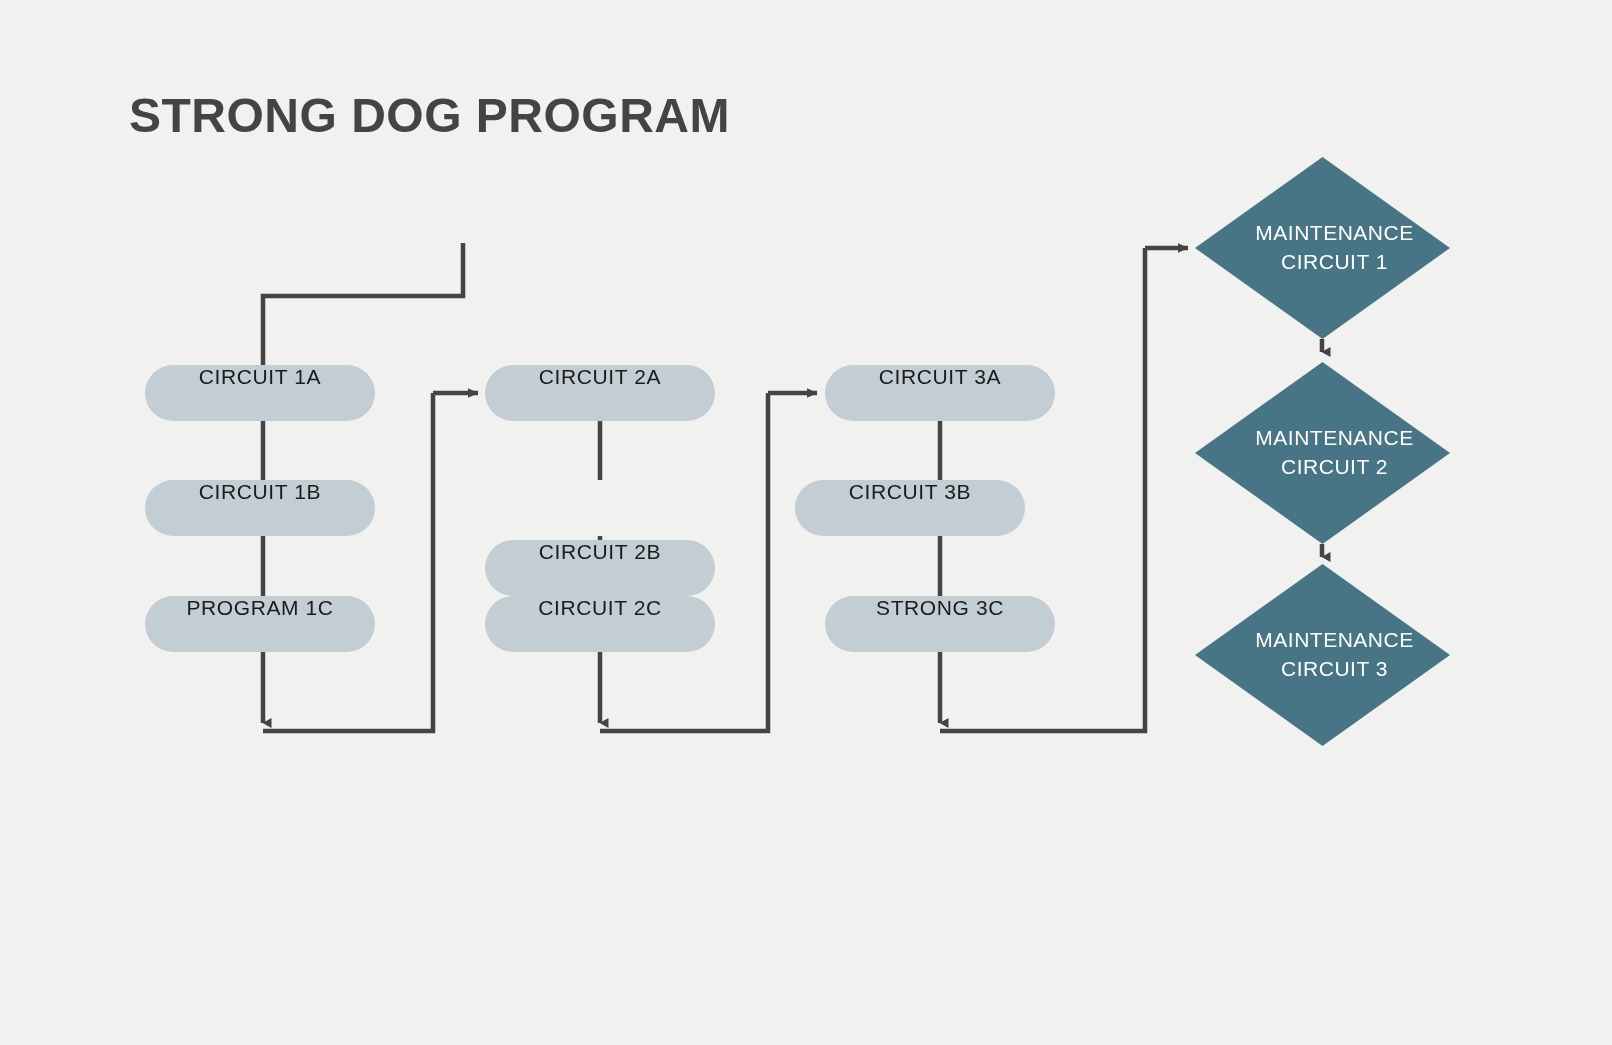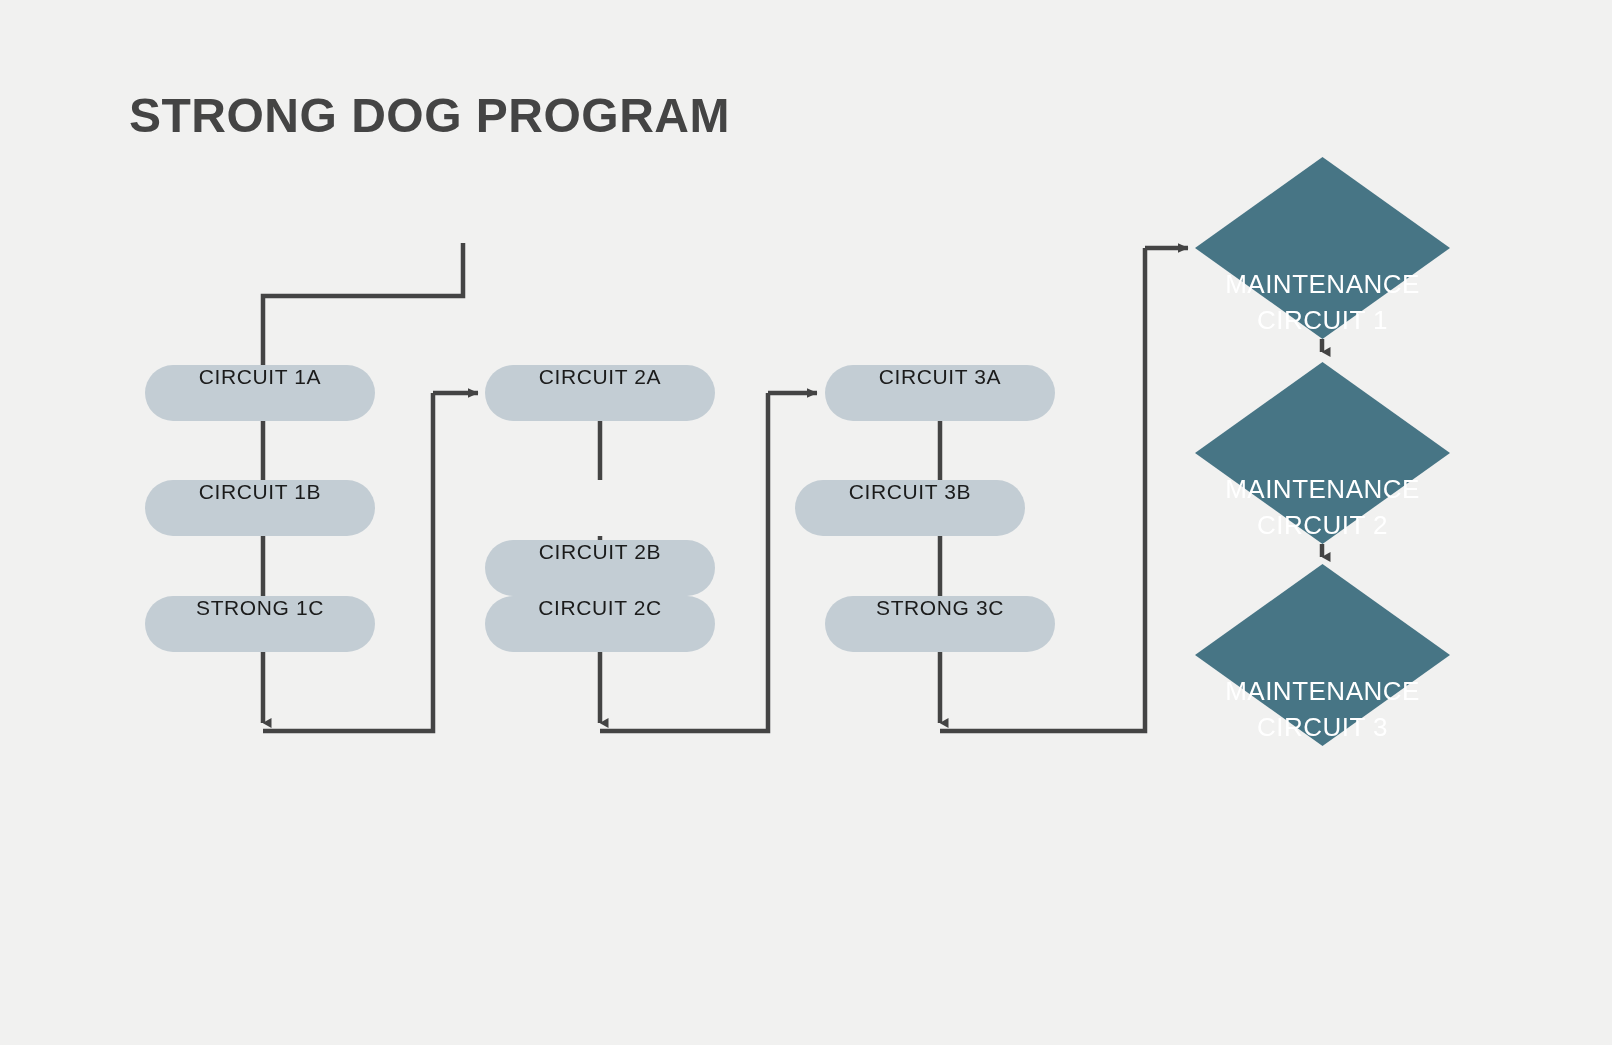--- a/index.html
+++ b/index.html
@@ -83,29 +83,29 @@
   .diamond-shape {
     position: absolute;
     left: 0; top: 0;
     width: 100%;
     height: 100%;
     background: #477585;
     clip-path: polygon(50% 0%, 100% 50%, 50% 100%, 0% 50%);
   }
   .diamond-label {
     position: absolute;
-    left: 0; top: 0;
+    left: 12px; top: 0;
     width: 100%;
     height: 100%;
     display: flex;
     flex-direction: column;
     align-items: center;
-    justify-content: flex-end;
+    justify-content: center;
     color: #ffffff;
-    font-size: 26px;
+    font-size: 21px;
     letter-spacing: 0.5px;
     line-height: 1.38;
     text-align: center;
     white-space: nowrap;
   }
 </style>
 </head>
 <body>
 
 <div id="canvas">
@@ -154,21 +154,21 @@
   <div class="page-title">STRONG DOG PROGRAM</div>
 
 
   <div class="circuit-node" style="left:145px; top:365px;">
     <span class="circuit-node-label">CIRCUIT 1A</span>
   </div>
   <div class="circuit-node" style="left:145px; top:480px;">
     <span class="circuit-node-label">CIRCUIT 1B</span>
   </div>
   <div class="circuit-node" style="left:145px; top:596px;">
-    <span class="circuit-node-label">STRONG 1C</span>
+    <span class="circuit-node-label">PROGRAM 1C</span>
   </div>
 
   <div class="circuit-node" style="left:485px; top:365px;">
     <span class="circuit-node-label">CIRCUIT 2A</span>
   </div>
   <div class="circuit-node" style="left:485px; top:500px;margin-top:40px;">
     <span class="circuit-node-label">CIRCUIT 2B</span>
   </div>
   <div class="circuit-node" style="left:485px; top:596px;">
     <span class="circuit-node-label">CIRCUIT 2C</span>

